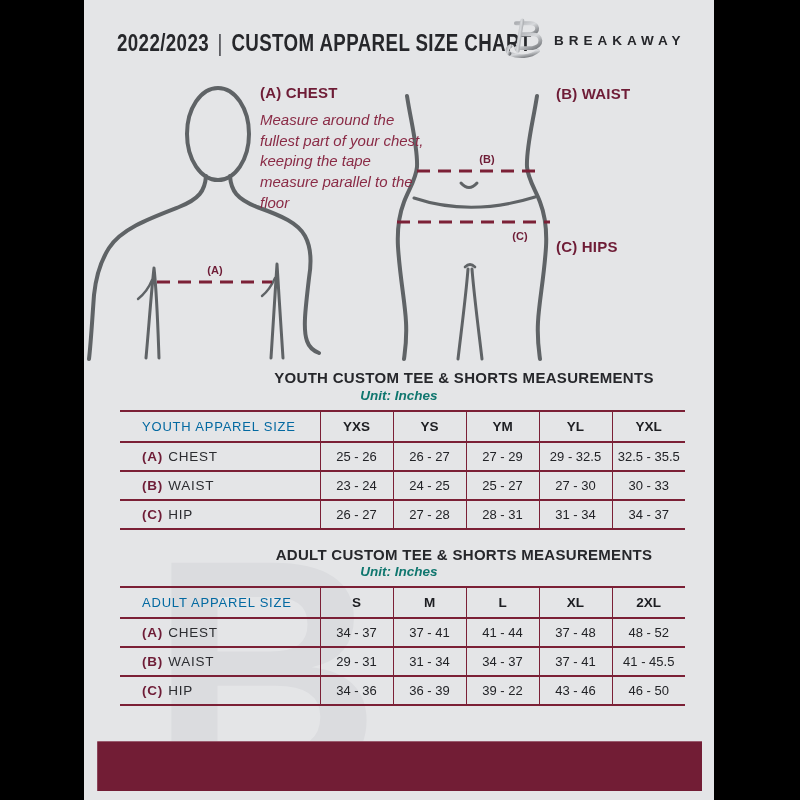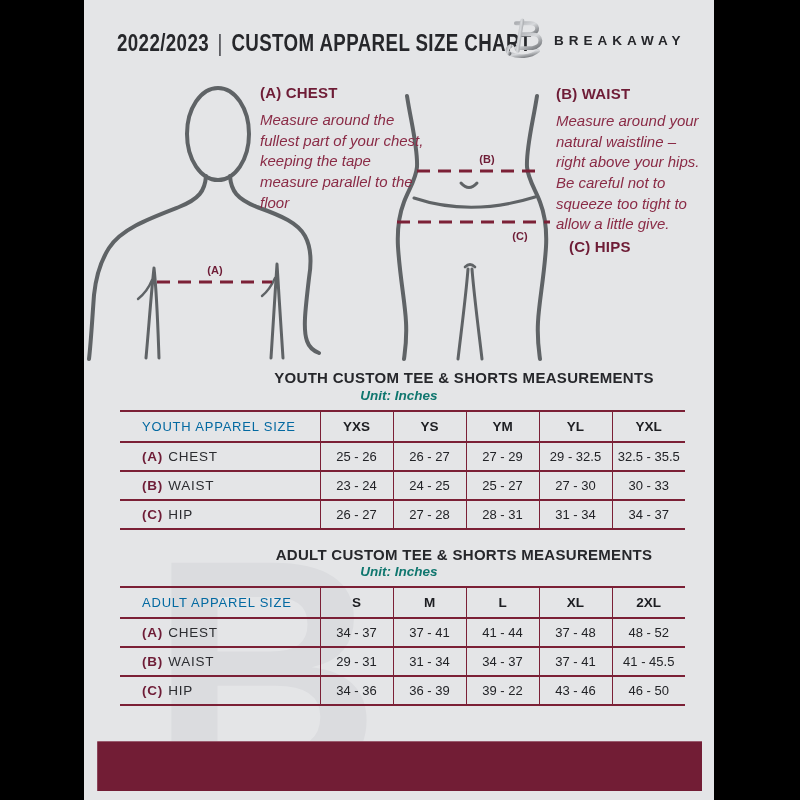--- a/index.html
+++ b/index.html
@@ -115,23 +115,22 @@
       <line class="dash" x1="397" y1="222" x2="550" y2="222"></line>
       <text class="marker" x="215" y="274" text-anchor="middle">(A)</text>
       <text class="marker" x="487" y="163" text-anchor="middle">(B)</text>
       <text class="marker" x="520" y="240" text-anchor="middle">(C)</text>
     </svg>
 
     <div class="layer measure-heading" style="left:176px;top:84px;">(A) CHEST</div>
     <div class="layer measure-desc" style="left:176px;top:110px;width:170px;">Measure around the fullest part of your chest, keeping the tape measure parallel to the floor</div>
 
     <div class="layer measure-heading" style="left:472px;top:85px;">(B) WAIST</div>
-    <div class="layer measure-desc" style="left:472px;top:111px;width:153px;">Measure around your natural waistline – right above your hips. Be careful not to squeeze too tight to allow a little give.</div>
-
-    <div class="layer measure-heading" style="left:472px;top:238px;margin-left:13px;">(C) HIPS</div>
+
+    <div class="layer measure-heading" style="left:472px;top:238px;">(C) HIPS</div>
 
     <div class="layer section-title" style="top:369px;">YOUTH CUSTOM TEE &amp; SHORTS MEASUREMENTS</div>
     <div class="layer unit-line" style="top:388px;">Unit: Inches</div>
     <table class="size-table" style="top:410px;">
         <thead>
           <tr>
             <th>YOUTH APPAREL SIZE</th>
             <th>YXS</th>
             <th>YS</th>
             <th>YM</th>

